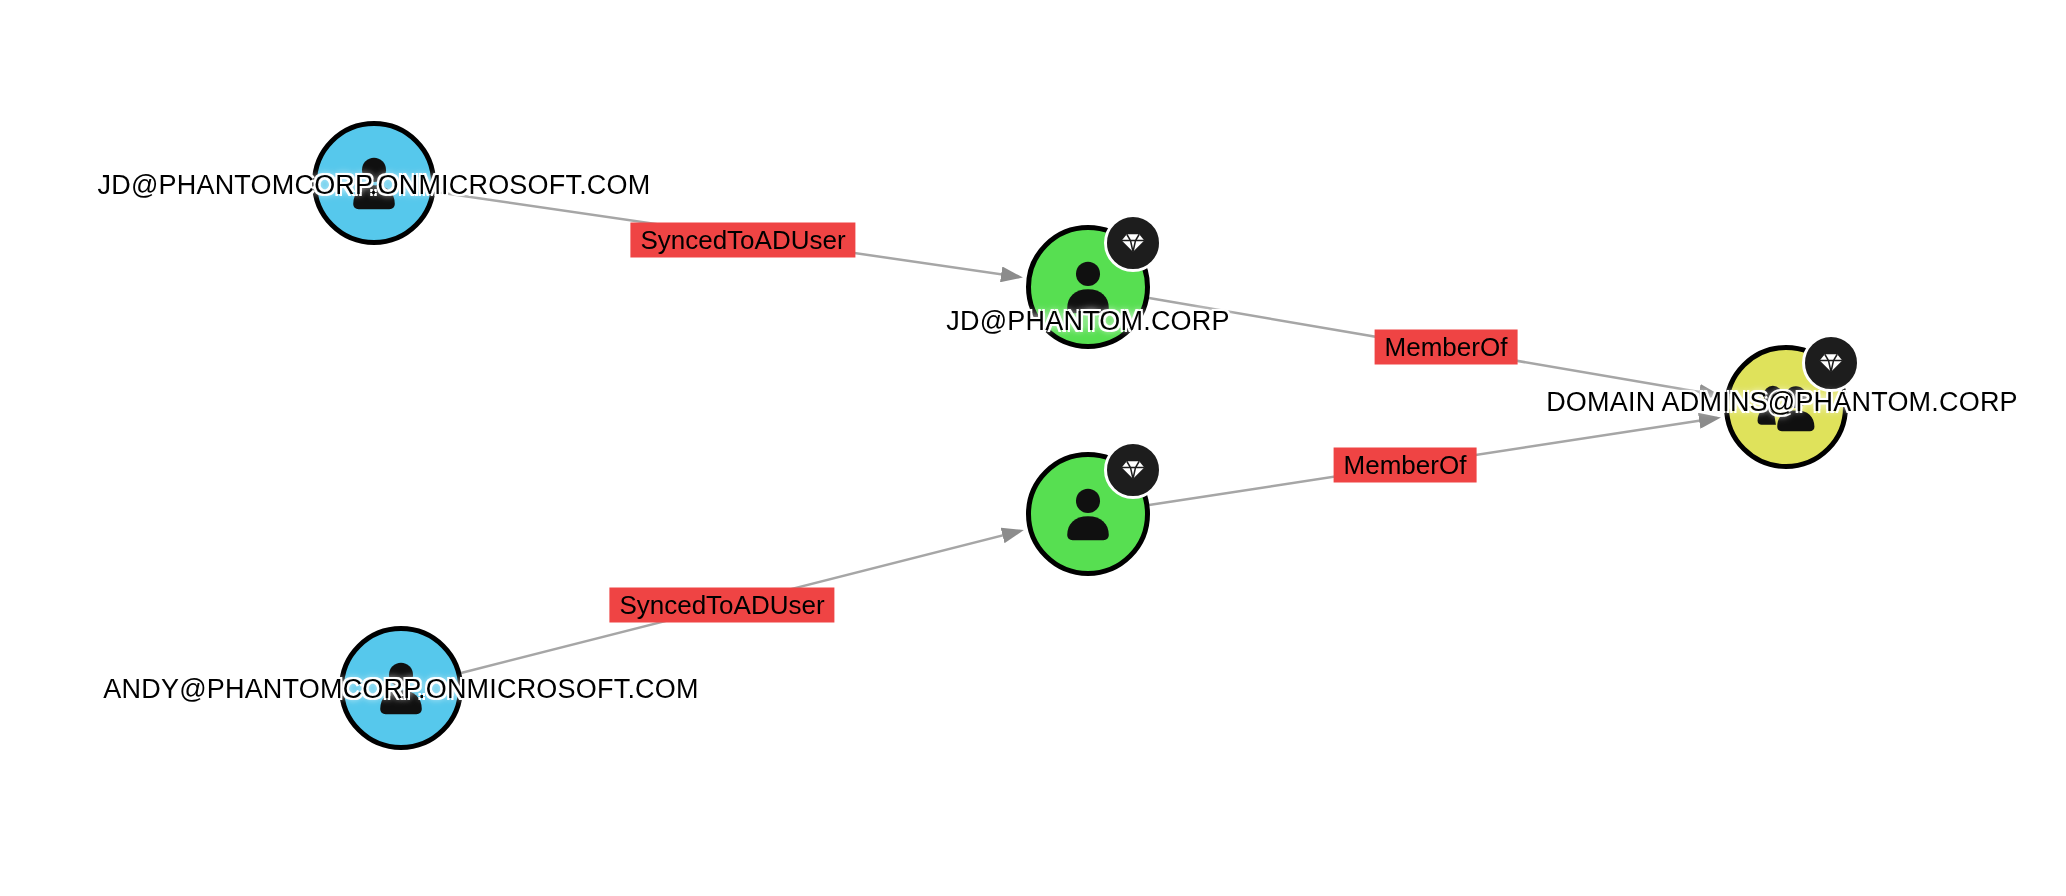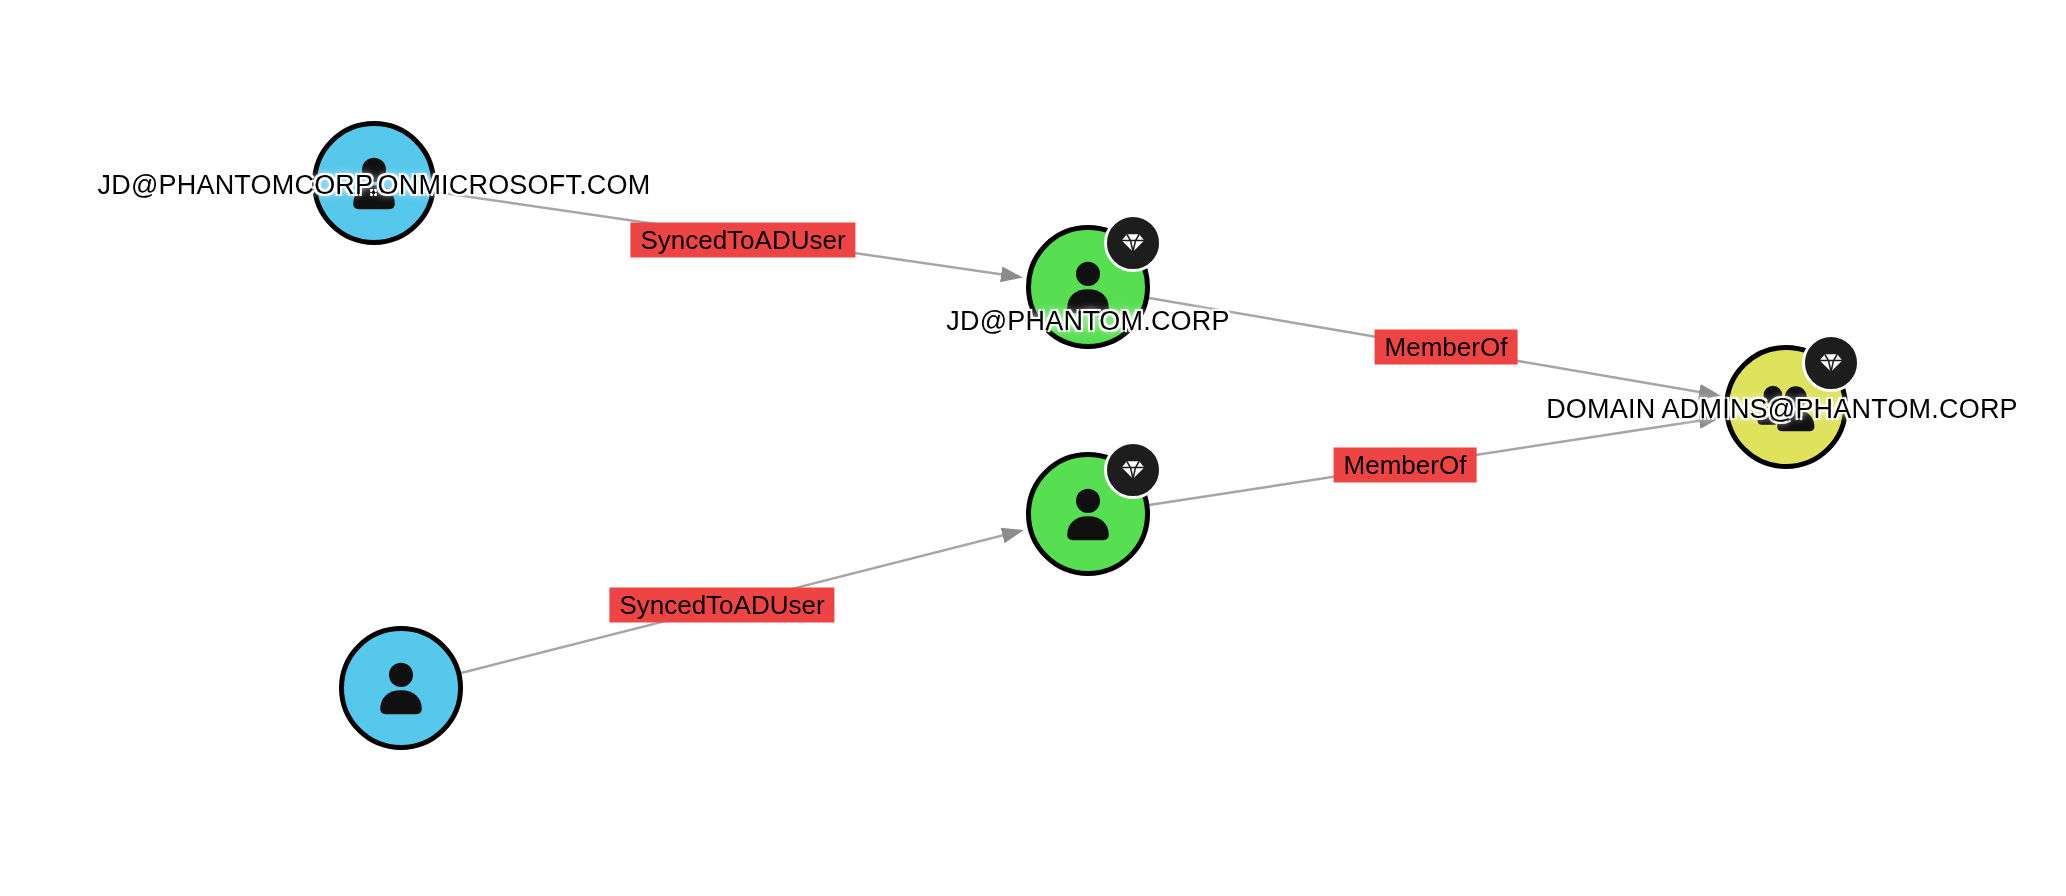--- a/index.html
+++ b/index.html
@@ -152,22 +152,23 @@
       <circle cx="41" cy="23" r="10"></circle>
       <path d="M41 35 c-11 0 -17 6 -17 15 c0 2.6 1.8 4.2 4.3 4.2 h25.4 c2.5 0 4.3 -1.6 4.3 -4.2 c0 -9 -6 -15 -17 -15 Z"></path>
     </svg>
     <div class="badge">
       <svg viewBox="0 0 24 24">
         <polygon points="7,5 17,5 21,10 12,19 3,10" fill="#ffffff"></polygon>
         <path d="M3,10 H21 M7,5 L10,10 L12,19 M17,5 L14,10 L12,19" stroke="#1d1d1d" stroke-width="1.2" fill="none"></path>
       </svg>
     </div>
   </div>
-  <div class="node-label" style="left:1782px; top:402px;margin-top:7px;">DOMAIN ADMINS@PHANTOM.CORP</div>
+  <div class="node-label" style="left:1782px; top:402px;">DOMAIN ADMINS@PHANTOM.CORP</div>
 
   <div class="node node-azure" style="left:339px; top:626px;">
     <svg class="node-icon" viewBox="0 0 64 64">
       <circle cx="32" cy="20" r="11"></circle>
       <path d="M32 34 C20 34 13 41 13 51 c0 3 2 5 5 5 h28 c3 0 5 -2 5 -5 C51 41 44 34 32 34 Z"></path>
     </svg>
   </div>
+  <div class="node-label" style="left:401px; top:689px;">ANDY@PHANTOMCORP.ONMICROSOFT.COM</div>
 
 </div>
 
 </body></html>

